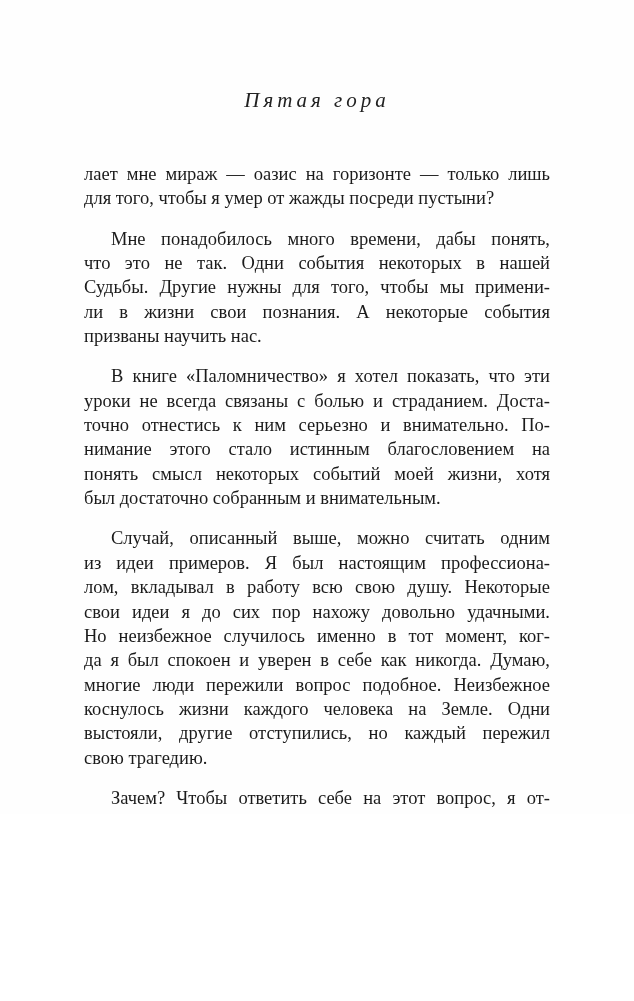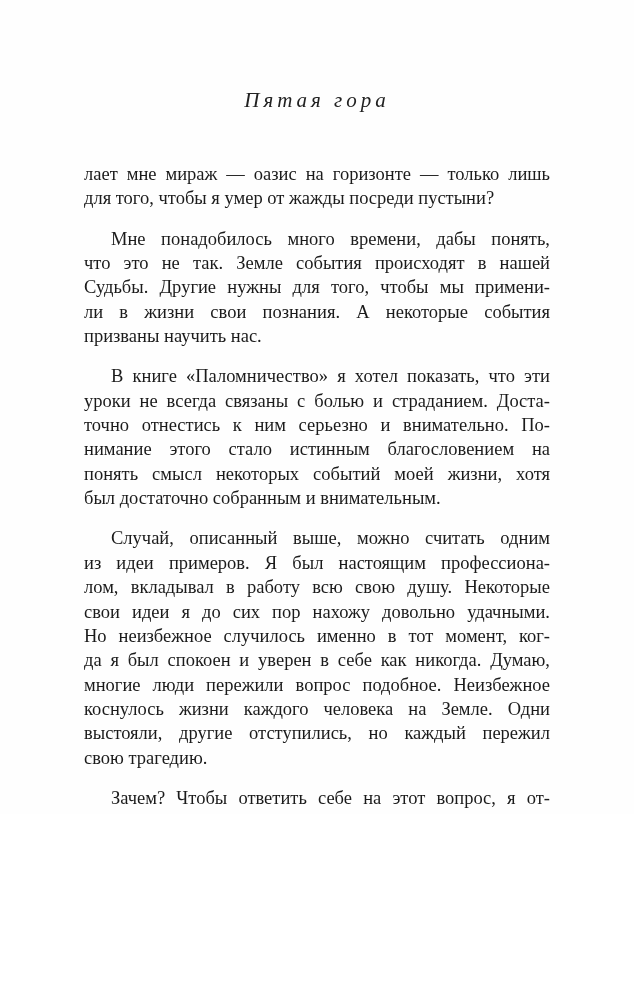--- a/index.html
+++ b/index.html
@@ -65,21 +65,21 @@
 <div class="page">
   <div class="running-head">Пятая гора</div>
   <div class="content">
     <div id="body-text">
         <div class="para">
           <div class="line">лает мне мираж — оазис на горизонте — только лишь</div>
           <div class="line last">для того, чтобы я умер от жажды посреди пустыни?</div>
         </div>
         <div class="para">
           <div class="line indent">Мне понадобилось много времени, дабы понять,</div>
-          <div class="line">что это не так. Земле события происходят в нашей</div>
+          <div class="line">что это не так. Одни события некоторых в нашей</div>
           <div class="line">Судьбы. Другие нужны для того, чтобы мы примени-</div>
           <div class="line">ли в жизни свои познания. А некоторые события</div>
           <div class="line last">призваны научить нас.</div>
         </div>
         <div class="para">
           <div class="line indent">В книге «Паломничество» я хотел показать, что эти</div>
           <div class="line">уроки не всегда связаны с болью и страданием. Доста-</div>
           <div class="line">точно отнестись к ним серьезно и внимательно. По-</div>
           <div class="line">нимание этого стало истинным благословением на</div>
           <div class="line">понять смысл некоторых событий моей жизни, хотя</div>

